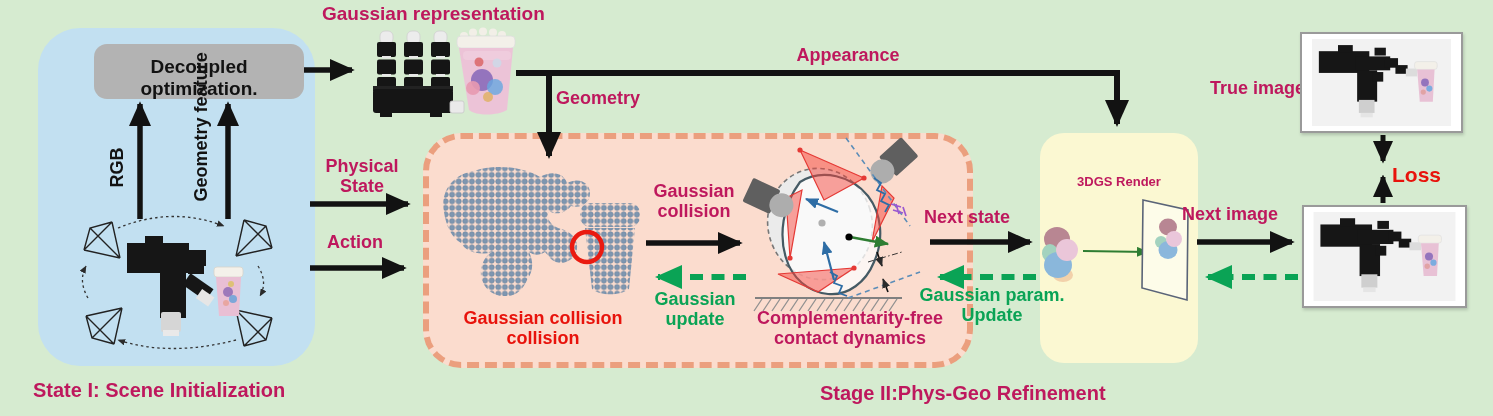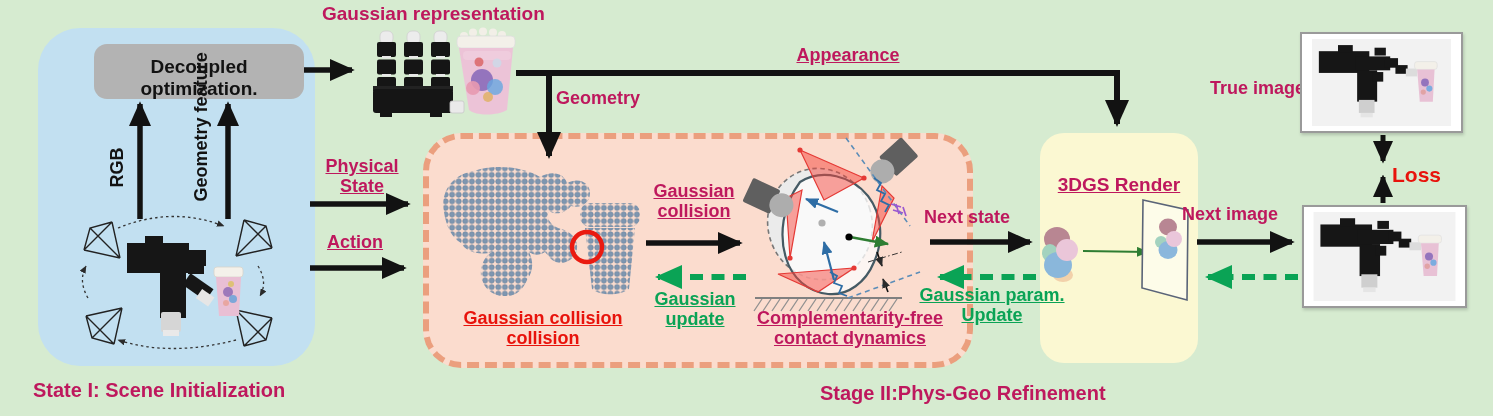--- a/index.html
+++ b/index.html
@@ -14,21 +14,21 @@
   .stage2-box{left:423px;top:133px;width:550px;height:235px;border-radius:38px;
     background:var(--c-stage2-box-fill,#fbdcce);border:6px dashed var(--c-stage2-box-border,#eb9f7e);
     box-sizing:border-box;}
   .render-box{left:1040px;top:133px;width:158px;height:230px;border-radius:24px;
     background:var(--c-render-box,#fbf8d2);}
   .thumb{position:absolute;background:#ffffff;border:2px solid #9a9a9a;
     box-shadow:1px 2px 3px rgba(0,0,0,.18);padding:5px;box-sizing:border-box;}
   .thumb svg{display:block;width:100%;height:100%;}
   .lbl{position:absolute;font-weight:bold;font-size:18px;color:#be185d;line-height:1.1;white-space:nowrap;}
   .lbl .ln{display:block;}
-  .ctr{text-align:center;text-decoration:underline;}
+  .ctr{text-align:center;}
   .cap{font-size:20px;}
   .red{color:var(--c-red,#e8130c);}
   .grn{color:var(--c-green,#0aa355);}
   .vlabel{position:absolute;font-weight:bold;font-size:18px;color:#121212;text-align:center;
     transform:rotate(-90deg);line-height:1.05;white-space:nowrap;}
   .overlay{position:absolute;left:0;top:0;pointer-events:none;}
 </style>
 </head>
 <body>
 
@@ -306,21 +306,21 @@
   </div>
   <div class="lbl ctr" style="left:728px;top:309px;width:244px;">
     <span class="ln">Complementarity-free</span>
     <span class="ln">contact dynamics</span>
   </div>
   <div class="lbl" style="left:924px;top:208px;">Next state</div>
   <div class="lbl ctr grn" style="left:906px;top:286px;width:172px;">
     <span class="ln">Gaussian param.</span>
     <span class="ln">Update</span>
   </div>
-  <div class="lbl ctr" style="left:1042px;top:175px;width:154px;font-size:19px;">3DGS Render</div>
+  <div class="lbl ctr" style="left:1042px;top:175px;width:154px;font-size:13px;">3DGS Render</div>
   <div class="lbl" style="left:1182px;top:205px;">Next image</div>
   <div class="lbl" style="left:1186px;top:79px;margin-left:24px;">True image</div>
   <div class="lbl red" style="left:1392px;top:163px;font-size:21px;text-align:center;">Loss</div>
   <div class="lbl cap" style="left:820px;top:382px;">Stage II:Phys-Geo Refinement</div>
 
   <div class="thumb" style="left:1300px;top:32px;width:163px;height:101px;">
     <svg viewBox="0 0 160 100">
         <use href="#scene"></use>
       </svg>
   </div>

